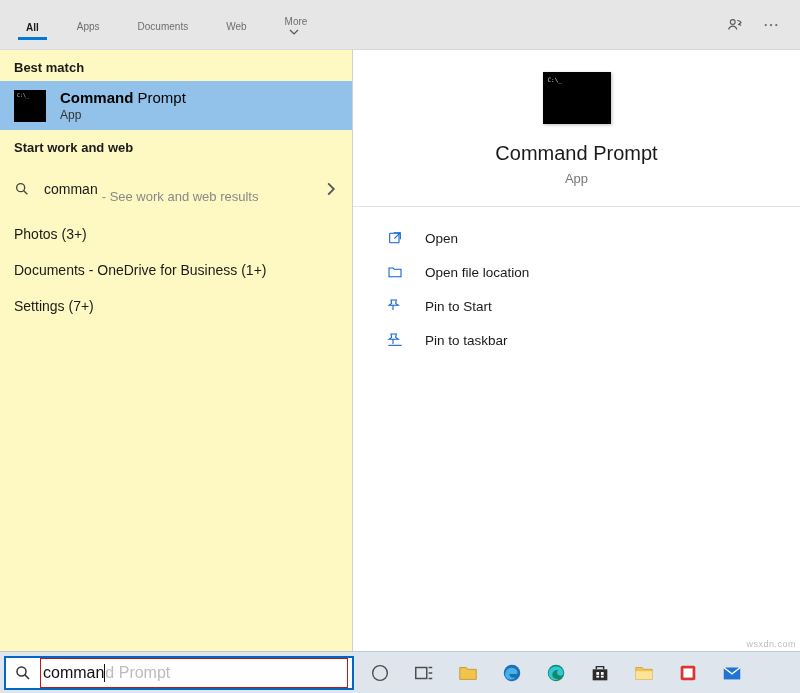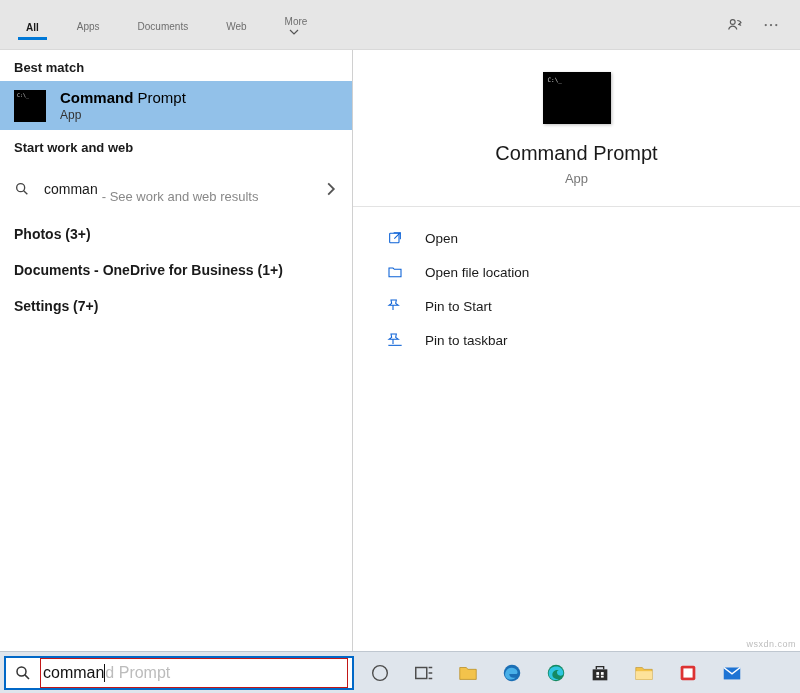--- a/index.html
+++ b/index.html
@@ -9,38 +9,38 @@
   
   .top-tabs { height: 50px; background: #e6e6e6; display: flex; align-items: center; padding: 0 18px; border-bottom: 1px solid #d9d9d9; }
   .top-tabs .tab { padding: 8px 8px 4px 8px; margin-right: 22px; font-size: 10px; color: #6e6e6e; cursor: pointer; line-height: 1; }
   .top-tabs .tab.active { color: #1a1a1a; font-weight: 600; border-bottom: 3px solid #0078d7; padding-top:14px;}
   .top-tabs .tab.more svg { width: 10px; height: 10px; margin-left: 4px; }
   .top-tabs .spacer { flex: 1; }
   .top-tabs .right-icon { width: 22px; height: 22px; display:flex; align-items:center; justify-content:center; margin-left: 14px; cursor:pointer; color:#5a5a5a;}
 
   
   .panes { flex: 1; display: flex; min-height: 0; }
-  .left { width: 352px; background: #ffffff; display: flex; flex-direction: column; }
+  .left { width: 352px; background: #fef9c3; display: flex; flex-direction: column; }
   .right { flex: 1; background: #ffffff; border-left: 1px solid #d0d0d0; display:flex; flex-direction:column;}
 
   
   .group-label { font-size: 13px; font-weight: 600; color: #1a1a1a; padding: 10px 14px 6px 14px; }
   .result-row { display:flex; align-items:center; padding: 8px 14px; cursor:pointer; }
   .result-row.selected { background:#92c1e9; }
   .result-row .app-icon { width:32px; height:32px; background:#000; margin-right:14px; display:flex; align-items:flex-start; padding:2px 3px; }
   .result-row .app-icon span { font-size:5px; color:#cfcfcf; font-family:monospace;}
   .result-row .text .line1 { font-size: 15px; }
   .result-row .text .line1 .hl { font-weight:700; }
   .result-row .text .sub { font-size:12px; color:#333; margin-top:2px;}
   .web-row { display:flex; align-items:center; padding:12px 14px; cursor:pointer;}
   .web-row .lens { width:16px; height:16px; margin-right:14px; color:#444;}
   .web-row .term { font-size:14px; color:#1a1a1a;}
   .web-row .hint { font-size:13px; color:#888; margin-left:4px;margin-top:16px;}
   .web-row .chev { margin-left:auto; color:#555;}
-  .cat-row { font-size:14px; font-weight:700; color:#1a1a1a; padding:10px 14px; cursor:pointer;}
+  .cat-row { font-size:14px; font-weight:400; color:#1a1a1a; padding:10px 14px; cursor:pointer;}
 
   
   .preview-head { display:flex; flex-direction:column; align-items:center; padding: 22px 20px 20px 20px; border-bottom:1px solid #e3e3e3; }
   .preview-thumb { width:68px; height:52px; background:#000; display:flex; padding:4px 5px; box-shadow:1px 1px 3px rgba(0,0,0,.25);}
   .preview-thumb span{font-size:6px;color:#d0d0d0;font-family:monospace;}
   .preview-title { font-size:20px; color:#1a1a1a; margin-top:18px; font-weight:400; }
   .preview-sub { font-size:13px; color:#777; margin-top:6px;}
 
   .actions { padding: 14px 0 0 24px; }
   .action { display:flex; align-items:center; height:34px; padding:0 6px; cursor:pointer; border:2px solid transparent;gap:6px;}

